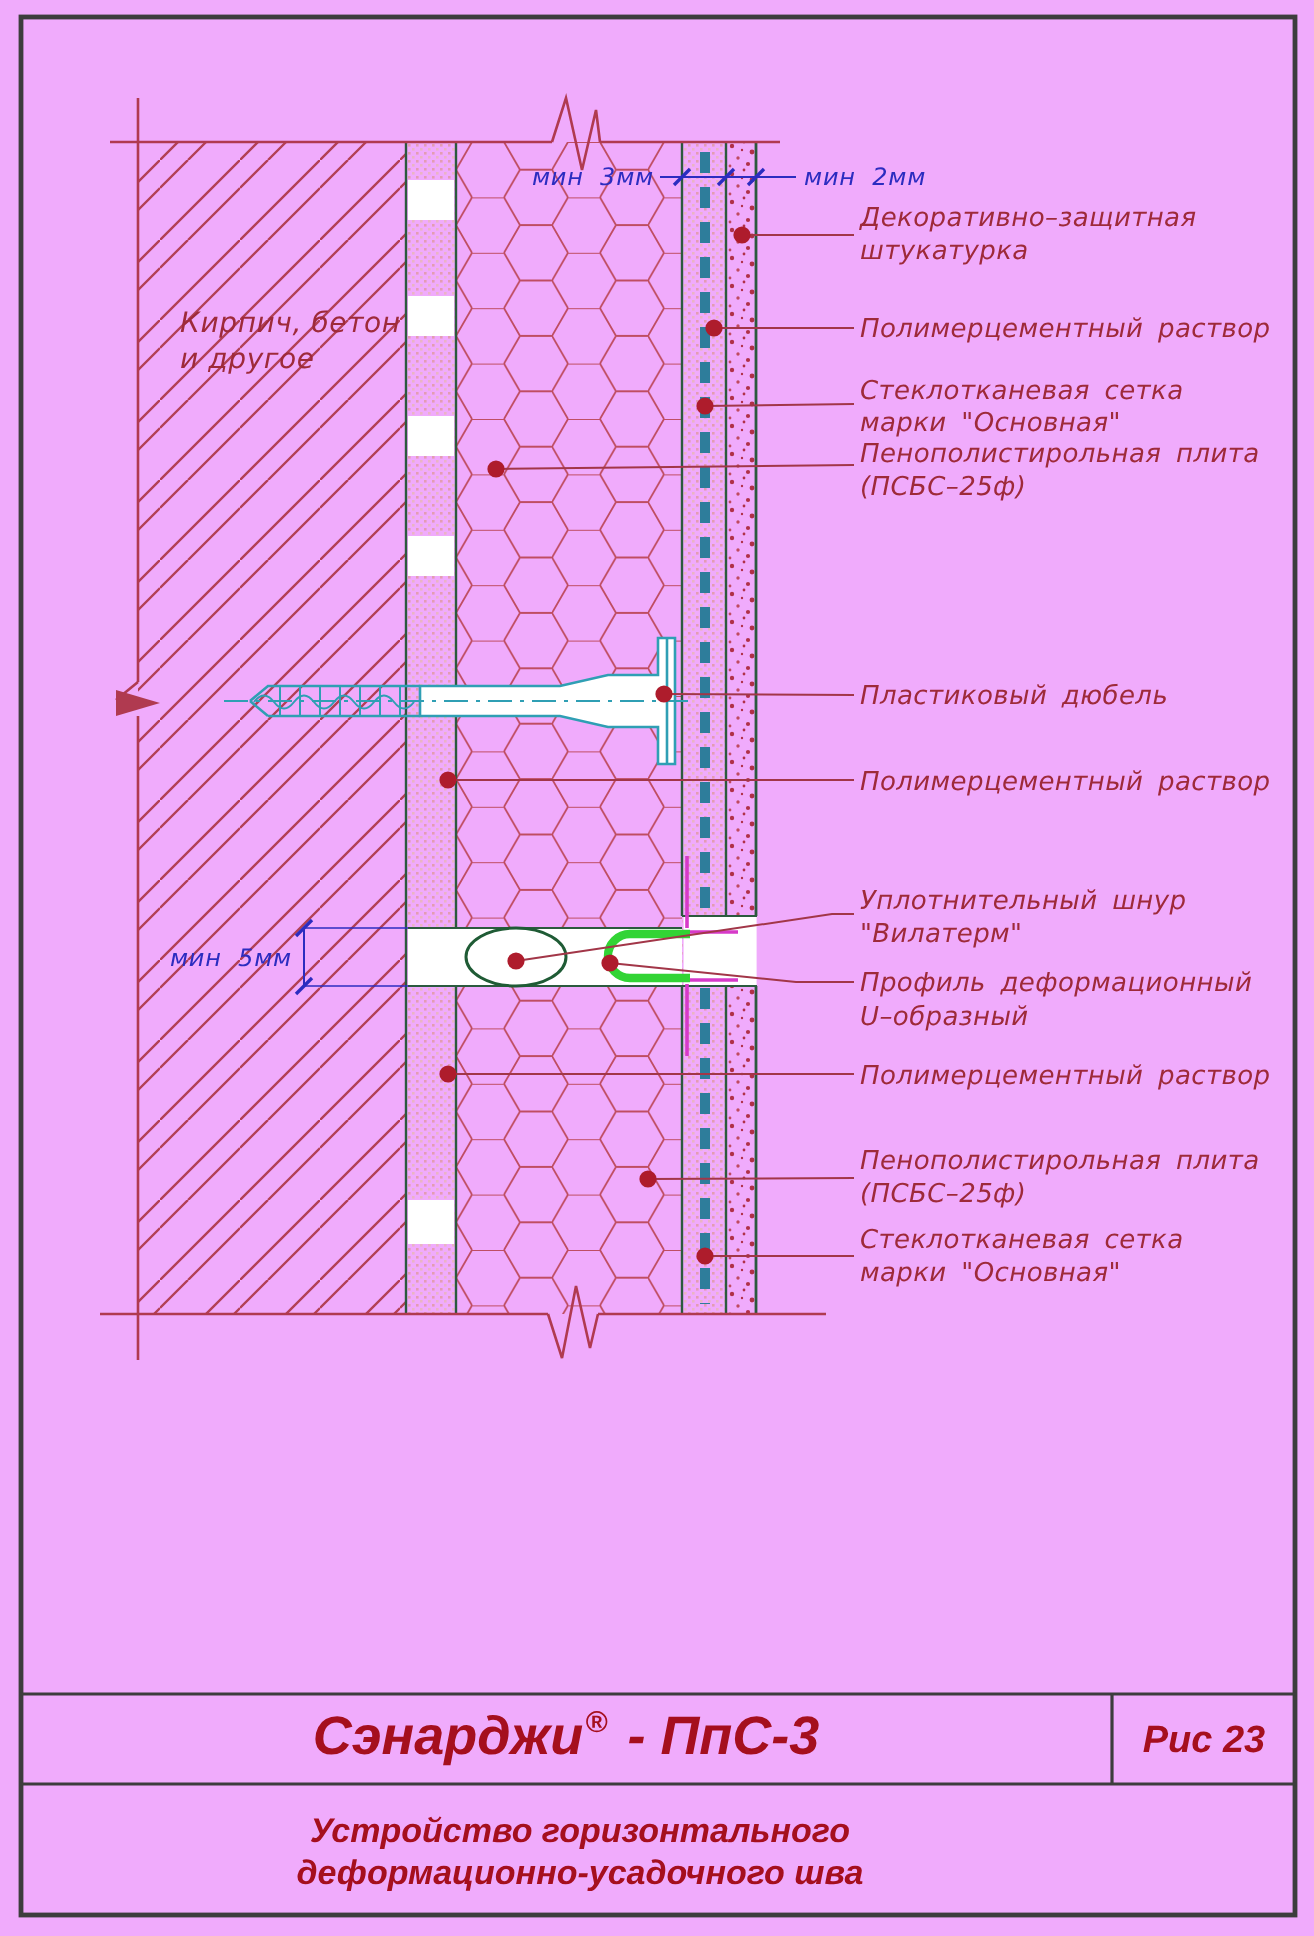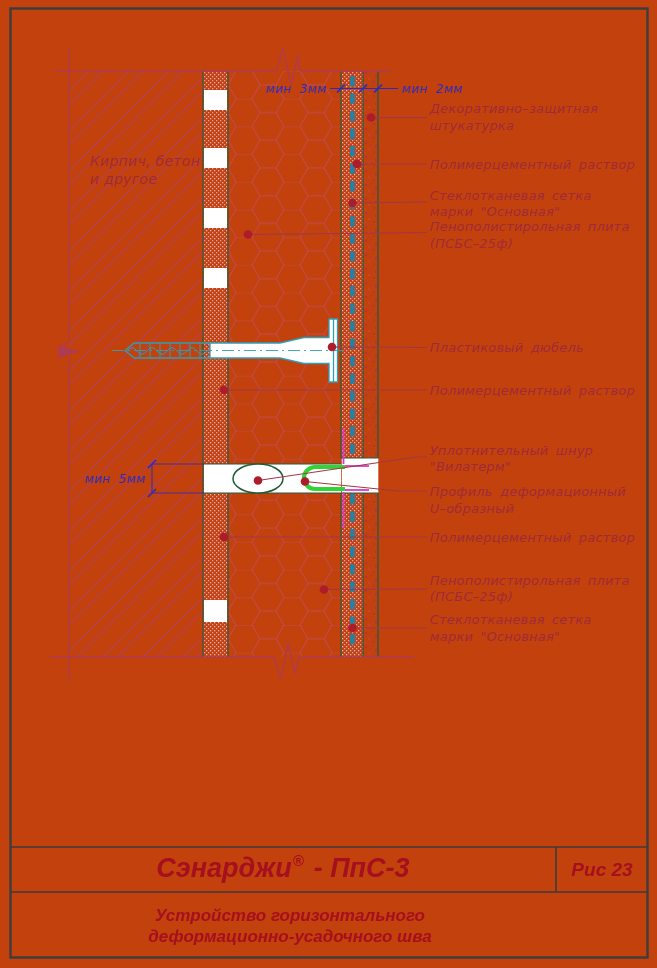--- a/index.html
+++ b/index.html
@@ -1,16 +1,16 @@
 <!DOCTYPE html>
 <html><head>
 <meta charset="utf-8">
 <style>
   html,body{margin:0;padding:0;background:#ffffff;}
-  .page{position:relative;width:657px;height:968px;background:#c2410c;overflow:hidden;}
+  .page{position:relative;width:657px;height:968px;background:#f0abfc;overflow:hidden;}
   svg{display:block;}
   .lbl{font:italic 13px "DejaVu Sans",sans-serif;fill:#9e2a3a;letter-spacing:.2px;word-spacing:3px;}
   .wall-lbl{font:italic 14px "DejaVu Sans",sans-serif;fill:#9e2a3a;letter-spacing:.3px;}
   .dim{font:italic 12px "DejaVu Sans",sans-serif;fill:#2c2cc0;letter-spacing:.4px;word-spacing:4px;}
   .title-main{font:italic 700 27px "Liberation Sans",sans-serif;fill:#a50f1e;}
   .title-reg{font:italic 700 15px "Liberation Sans",sans-serif;fill:#a50f1e;}
   .fig-num{font:italic 700 19px "Liberation Sans",sans-serif;fill:#a50f1e;}
   .caption{font:italic 700 17px "Liberation Sans",sans-serif;fill:#a50f1e;}
 </style>
 </head>

